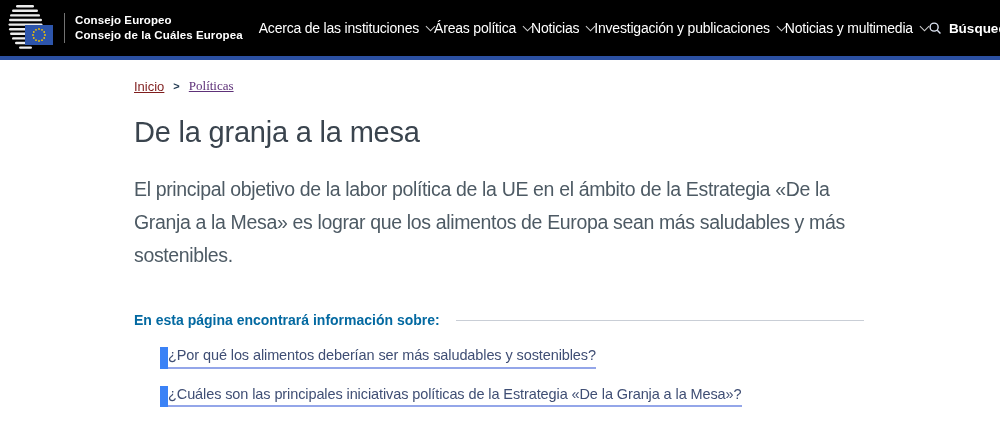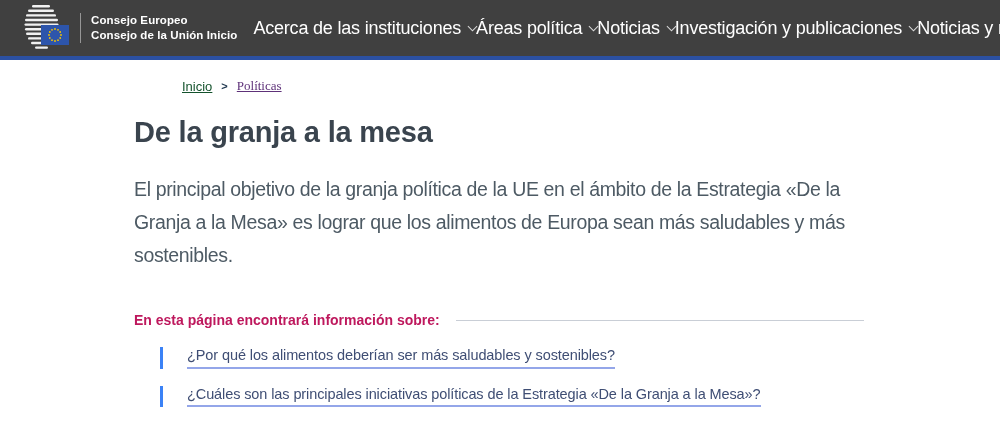--- a/index.html
+++ b/index.html
@@ -12,25 +12,25 @@
     width: 1000px;
     height: 442px;
     overflow: hidden;
     position: relative;
   }
 
   
   .site-header {
     box-sizing: border-box;
     height: 60px;
-    background: #404040;
+    background: #000000;
     border-bottom: 4px solid #2b50a2;
     display: flex;
     align-items: center;
-    padding: 0 14px 0 24px;
+    padding: 0 14px 0 8px;
   }
   .logo {
     display: flex;
     align-items: center;
     text-decoration: none;
     flex: 0 0 auto;
   }
   .logo-mark {
     position: relative;
     width: 46px;
@@ -57,21 +57,21 @@
 
   .main-nav {
     flex: 1;
     display: flex;
     align-items: center;
     justify-content: space-between;
     padding-left: 16px;
   }
   .nav-item {
     color: #ffffff;
-    font-size: 18px;
+    font-size: 14px;
     letter-spacing: -0.2px;
     text-decoration: none;
     white-space: nowrap;
     display: inline-flex;
     align-items: center;
   }
   .chev {
     display: inline-block;
     width: 6px;
     height: 6px;
@@ -98,33 +98,33 @@
   .content {
     padding: 0 136px 0 134px;
   }
   .breadcrumb {
     margin-top: 18px;
     font-size: 13px;
     display: flex;
     align-items: center;
   }
   .breadcrumb a { text-decoration: underline; }
-  .bc-home    { color: #14532d; margin-left: 48px; }
+  .bc-home    { color: #7f1d1d; }
   .bc-current { color: #5e3179; font-family: Liberation Serif, serif; }
   .bc-sep {
     color: #223a52;
     font-weight: 700;
     font-size: 11px;
     margin: 0 9px;
   }
 
   .page-title {
     margin: 22px 0 0 0;
     font-size: 29px;
-    font-weight: 700;
+    font-weight: 400;
     color: #3a444e;
     letter-spacing: -0.2px;
   }
 
   .lead {
     margin: 24px 0 0 0;
     font-size: 19.5px;
     line-height: 33px;
     letter-spacing: -0.35px;
     color: #4d5a64;
@@ -132,37 +132,37 @@
   }
 
   .onpage-row {
     display: flex;
     align-items: center;
     margin-top: 40px;
   }
   .onpage-label {
     font-size: 14px;
     font-weight: 700;
-    color: #be185d;
+    color: #0369a1;
     white-space: nowrap;
   }
   .onpage-rule {
     flex: 1;
     height: 1px;
     background: #c9ced6;
     margin-left: 16px;
   }
 
   .anchors {
     margin-top: 19px;
     margin-left: 26px;
   }
   .anchor-item {
-    border-left: 3px solid #3b82f6;
-    padding-left: 24px;
+    border-left: 8px solid #3b82f6;
+    padding-left: 0;
     margin-bottom: 17px;
     line-height: 1;
   }
   .anchor-link {
     display: inline-block;
     font-size: 14.5px;
     color: #3f4e74;
     text-decoration: none;
     border-bottom: 2px solid #94a6e9;
     padding-bottom: 4px;
@@ -203,21 +203,21 @@
           <circle cx="8.8" cy="13" r="0.9"></circle>
           <circle cx="8" cy="10" r="0.9"></circle>
           <circle cx="8.8" cy="7" r="0.9"></circle>
           <circle cx="11" cy="4.8" r="0.9"></circle>
         </g>
       </svg>
     </span>
     <span class="logo-divider"></span>
     <span class="logo-text">
       <span>Consejo Europeo</span>
-      <span>Consejo de la Unión Inicio</span>
+      <span>Consejo de la Cuáles Europea</span>
     </span>
   </a>
 
   <nav class="main-nav">
     <a href="#" class="nav-item">
       <span>Acerca de las instituciones</span>
       <span class="chev"></span>
     </a>
     <a href="#" class="nav-item">
       <span>Áreas política</span>
@@ -249,21 +249,21 @@
 <main class="content">
 
   <nav class="breadcrumb">
     <a href="#" class="bc-home">Inicio</a>
     <span class="bc-sep">&gt;</span>
     <a href="#" class="bc-current">Políticas</a>
   </nav>
 
   <h1 class="page-title">De la granja a la mesa</h1>
 
-  <p class="lead">El principal objetivo de la granja política de la UE en el ámbito de la Estrategia «De la Granja a la Mesa» es lograr que los alimentos de Europa sean más saludables y más sostenibles.</p>
+  <p class="lead">El principal objetivo de la labor política de la UE en el ámbito de la Estrategia «De la Granja a la Mesa» es lograr que los alimentos de Europa sean más saludables y más sostenibles.</p>
 
   <div class="onpage-row">
     <span class="onpage-label">En esta página encontrará información sobre:</span>
     <span class="onpage-rule"></span>
   </div>
 
   <nav class="anchors">
     <div class="anchor-item">
       <a href="#" class="anchor-link">¿Por qué los alimentos deberían ser más saludables y sostenibles?</a>
     </div>

